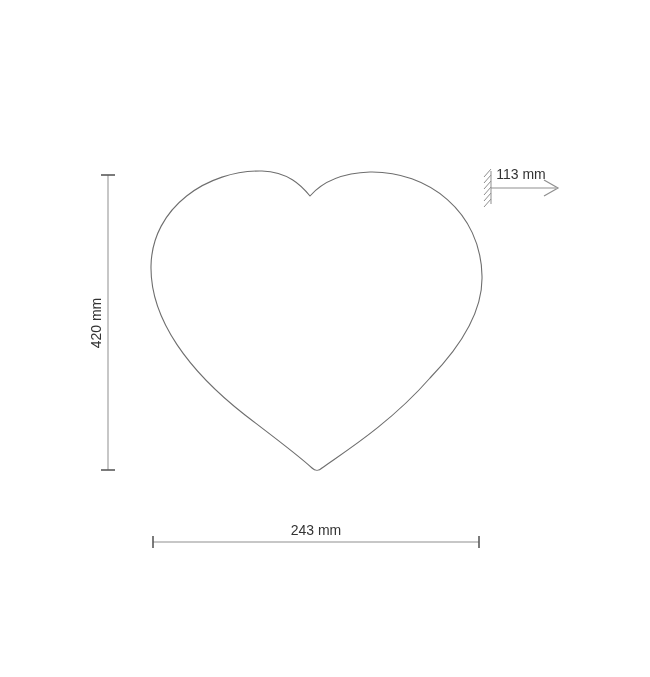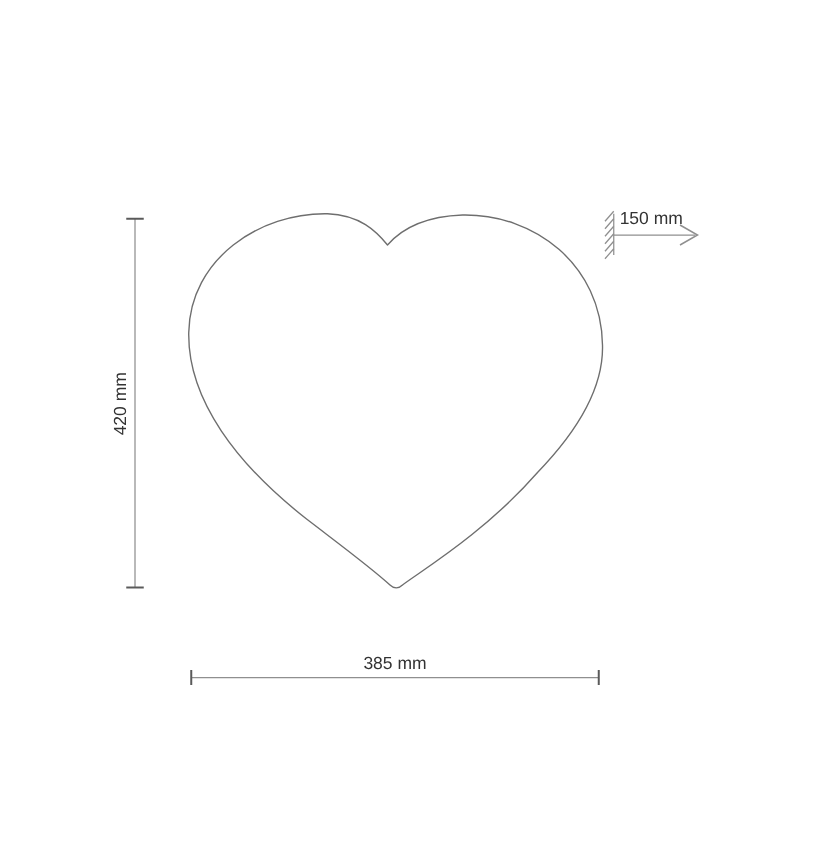--- a/index.html
+++ b/index.html
@@ -102,17 +102,17 @@
         <line class="hatch" x1="484" y1="201" x2="491" y2="193"></line>
         <line class="hatch" x1="484" y1="207" x2="491" y2="199"></line>
       </g>
       <line class="dim-line" x1="491" y1="188" x2="556" y2="188"></line>
       <polyline class="arrow-head" points="544,180 558,188 544,196"></polyline>
     </g>
   </svg>
 
   <div class="dim-label vertical" style="left:96px; top:323px;">420 mm</div>
 
-  <div class="dim-label" style="left:316px; top:530px;">385 mm</div>
+  <div class="dim-label" style="left:316px; top:530px;">243 mm</div>
 
-  <div class="dim-label" style="left:521px; top:174px;">150 mm</div>
+  <div class="dim-label" style="left:521px; top:174px;">113 mm</div>
 
 </div>
 
 </body></html>

